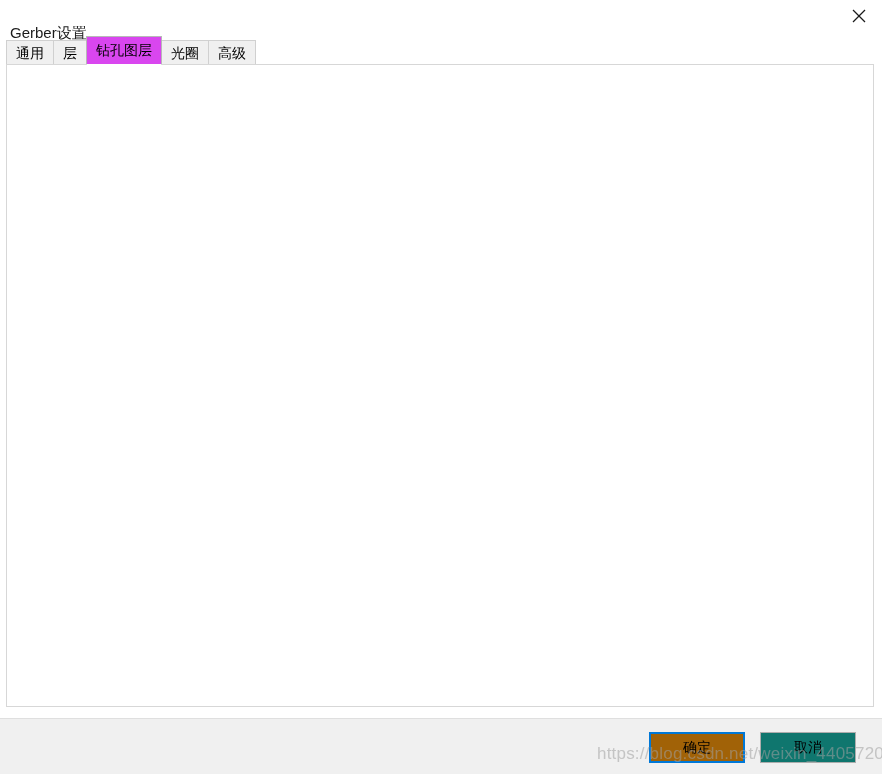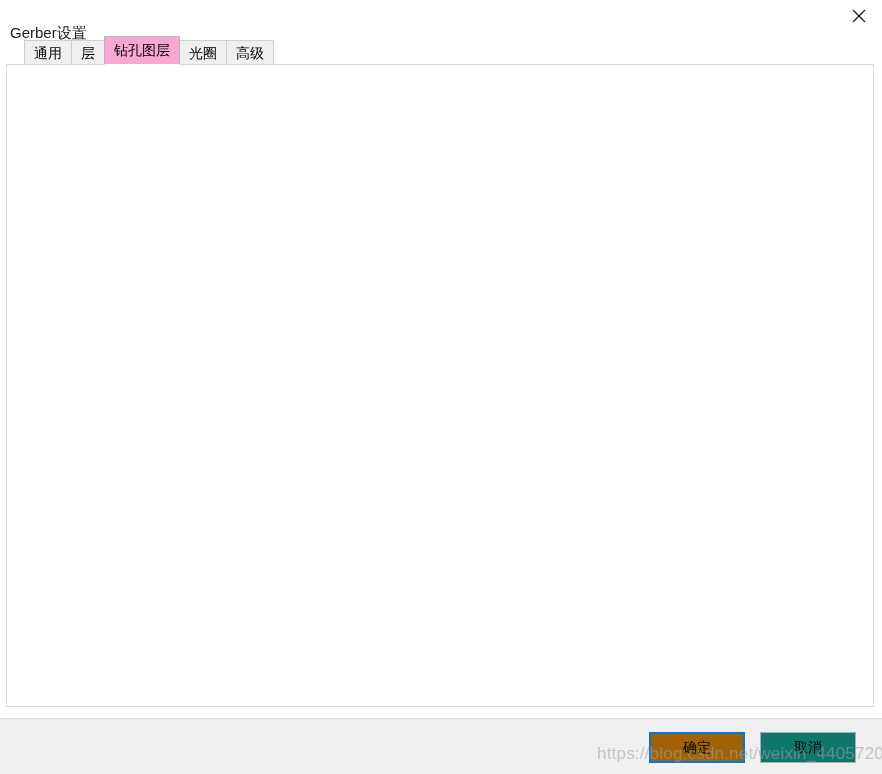--- a/index.html
+++ b/index.html
@@ -38,40 +38,40 @@
     display: flex;
     align-items: center;
     justify-content: center;
     cursor: pointer;
   }
   .close-btn svg { display: block; }
 
   
   .tabstrip {
     position: absolute;
-    left: 24px; top: 39px;
+    left: 6px; top: 39px;
     height: 26px;
     display: flex;
     align-items: flex-end;
   }
   .tab {
     height: 24px;
     line-height: 24px;
     padding: 0 9px;
     font-size: 14px;
     color: #000;
     background: #f0f0f0;
     border: 1px solid #d0d0d0;
     border-bottom: none;
     margin-right: -1px;
     white-space: nowrap;
     cursor: default;
   }
   .tab.active {
-    background: #f9a8d4;
+    background: #d946ef;
     height: 27px;
     line-height: 26px;
     border: 1px solid #b8b8b8;
     border-bottom: 1px solid #ffffff;
     position: relative;
     z-index: 3;
   }
 
   
   .tabpage {

